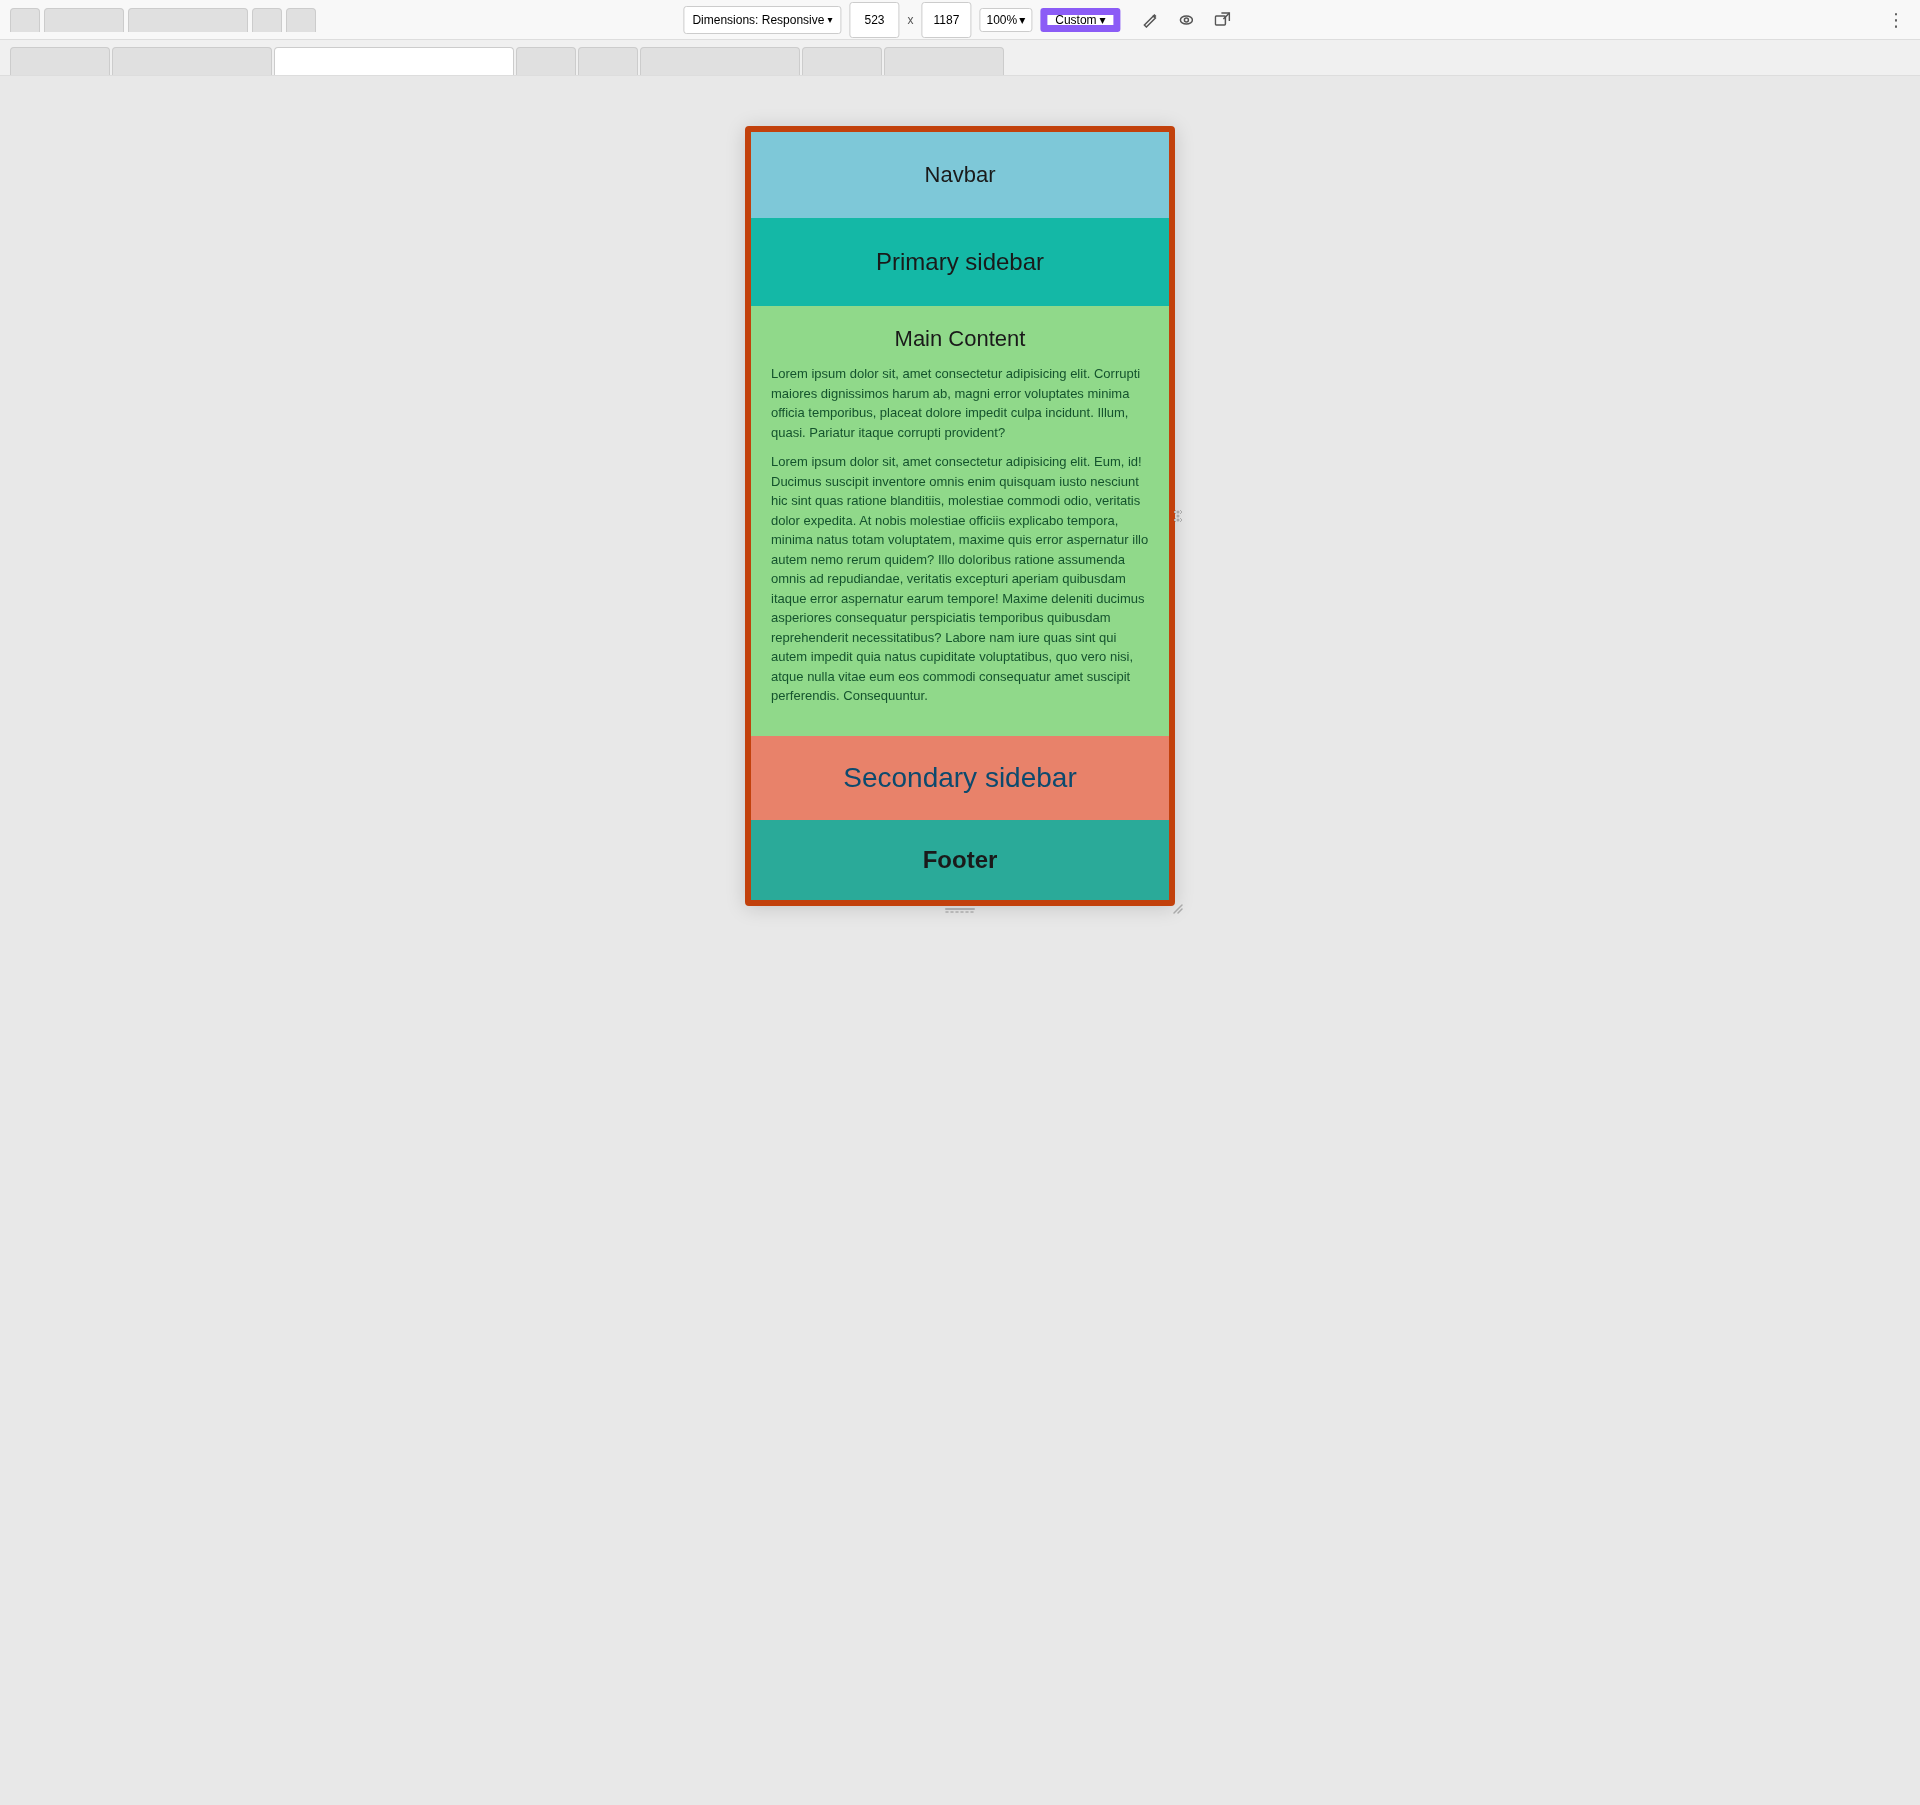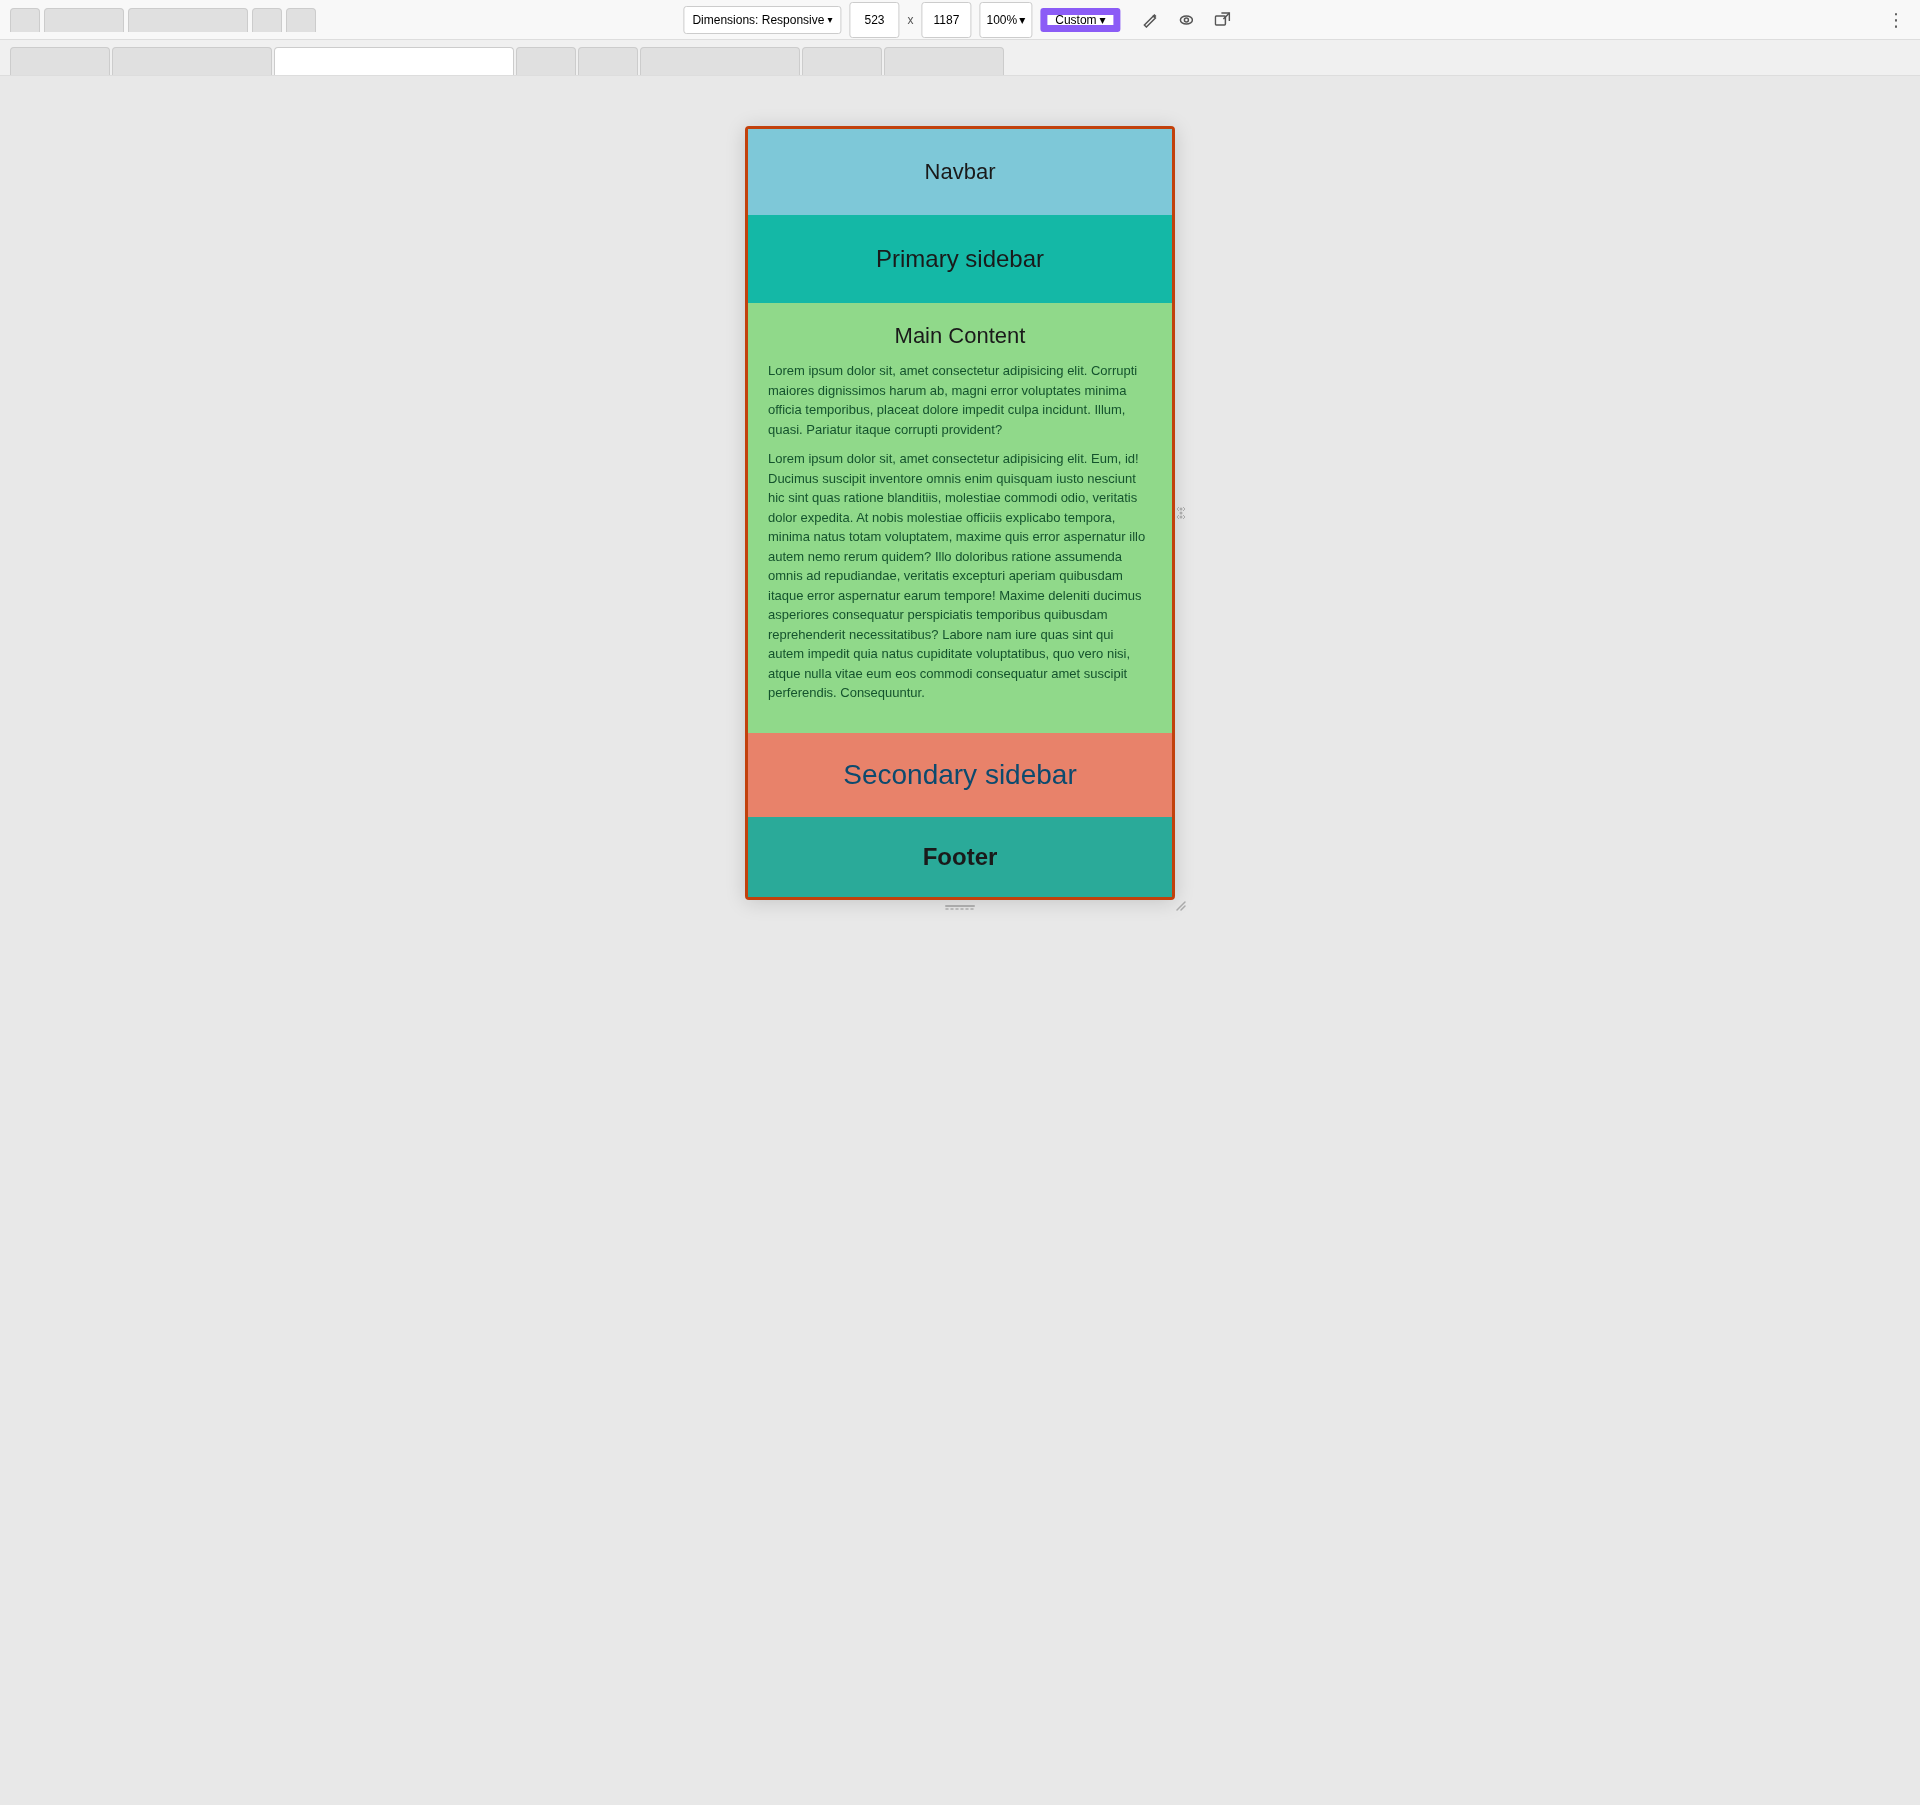--- a/index.html
+++ b/index.html
@@ -68,21 +68,21 @@
       font-size: 12px;
       padding: 0 4px;
     }
 
     .dim-x {
       font-size: 12px;
       color: #555;
     }
 
     .zoom-btn {
-      height: 36px;
+      height: 24px;
       padding: 0 6px;
       background: #fff;
       border: 1px solid #ccc;
       border-radius: 3px;
       font-size: 12px;
       cursor: pointer;
       display: flex;
       align-items: center;
       gap: 2px;
     }
@@ -178,21 +178,21 @@
       padding-top: 50px;
       height: calc(1805px - 40px - 36px);
       overflow: auto;
       position: relative;
     }
 
     
     .device-frame {
       width: 430px;
       background: #fff;
-      border: 3px solid #c2410c;
+      border: 6px solid #c2410c;
       box-shadow: 0 2px 20px rgba(0,0,0,0.15);
       border-radius: 4px;
       position: relative;
       min-height: 700px;
       height: fit-content;
     }
 
     .device-content {
       display: flex;
       flex-direction: column;

